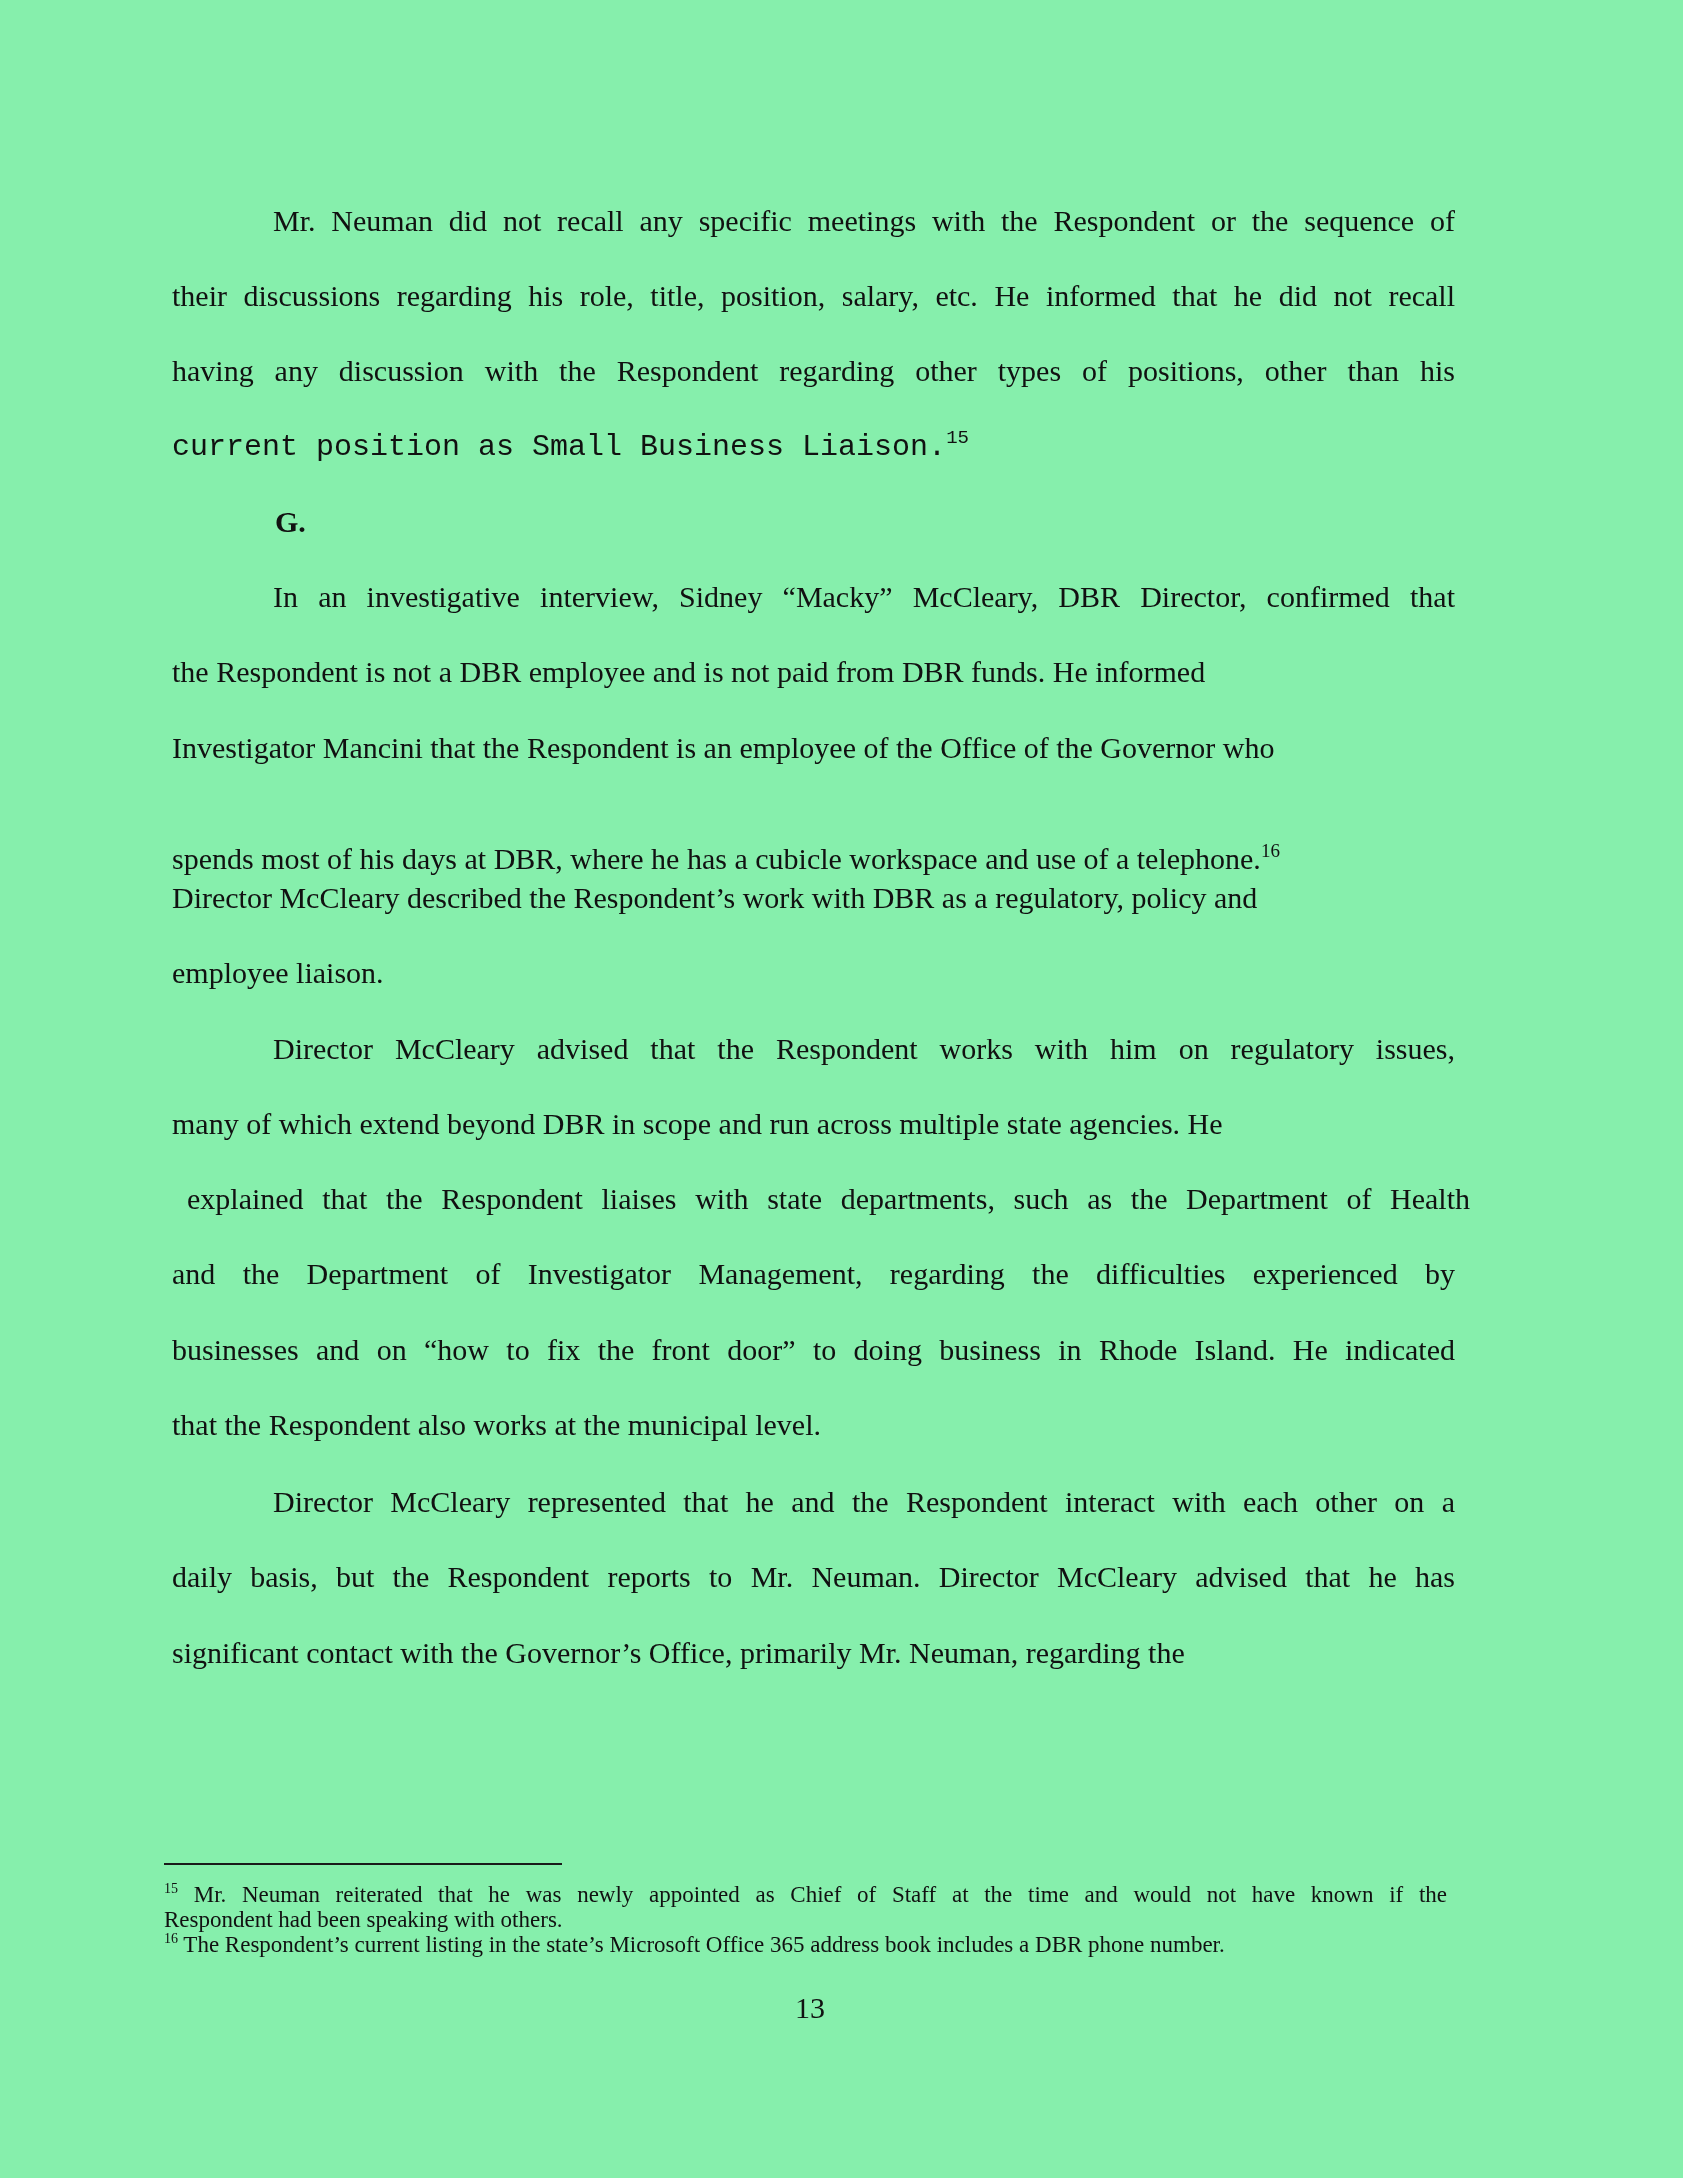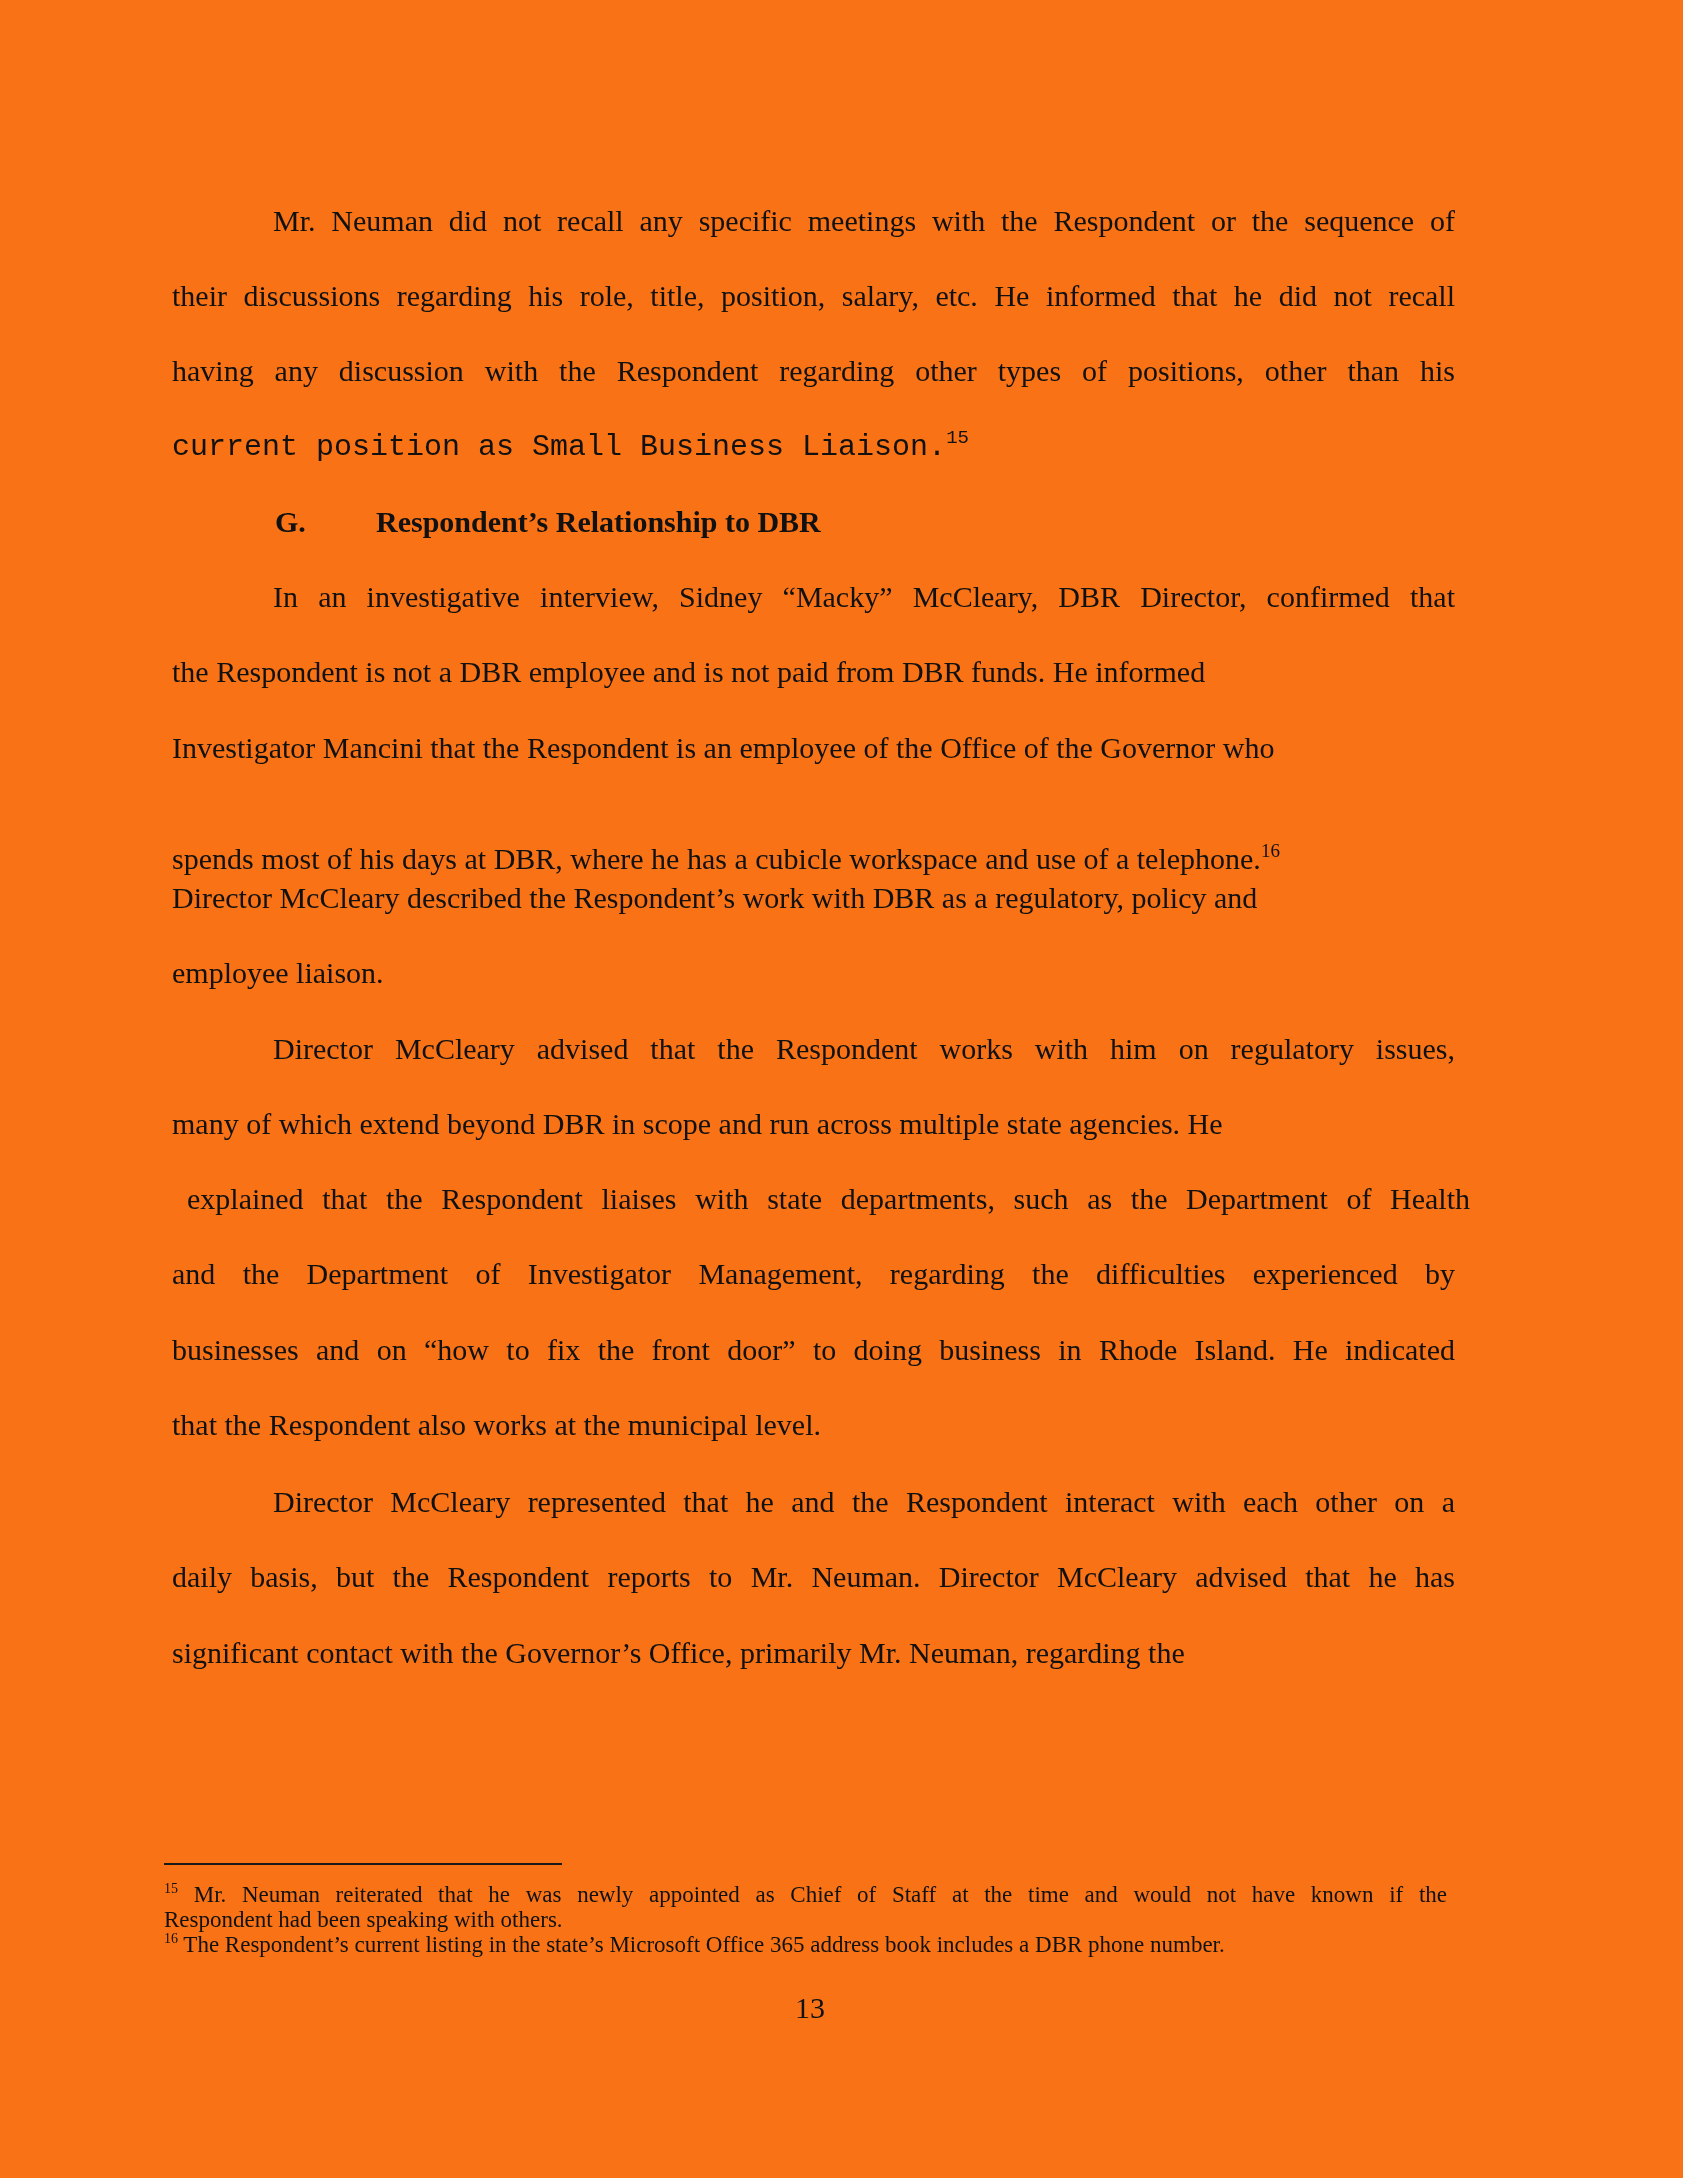--- a/index.html
+++ b/index.html
@@ -1,18 +1,18 @@
 <!DOCTYPE html>
 <html><head>
 <meta charset="utf-8">
 <style>
   html, body { margin: 0; padding: 0; background: #ffffff; }
   body { width: 1683px; height: 2178px; position: relative; overflow: hidden;
          font-family: "Liberation Serif", "DejaVu Serif", serif; color: #111111; }
-  .page { position: absolute; left: 0; top: 0; width: 1683px; height: 2178px; background: #f97316; }
+  .page { position: absolute; left: 0; top: 0; width: 1683px; height: 2178px; background: #86efac; }
   .line { position: absolute; left: 172px; width: 1283px; font-size: 30px; line-height: 38px;
           white-space: nowrap; }
   .line.j { text-align: justify; text-align-last: justify; white-space: normal; }
   .line.indent { left: 273px; width: 1182px; }
   .sup { font-size: 19px; vertical-align: 12px; line-height: 0; }
   .heading { position: absolute; font-size: 30px; font-weight: bold; line-height: 38px; white-space: nowrap; }
   .rule { position: absolute; left: 164px; top: 1863px; width: 398px; height: 2px; background: #1a1a1a; }
   .fn { position: absolute; left: 164px; width: 1283px; font-size: 23px; line-height: 26px; white-space: nowrap; }
   .fn.j { text-align: justify; text-align-last: justify; white-space: normal; }
   .fn .fsup { font-size: 14px; vertical-align: 9px; line-height: 0; }
@@ -24,21 +24,20 @@
 <div class="page">
 
   <div>
     <div class="line j indent" style="top:202px;">Mr. Neuman did not recall any specific meetings with the Respondent or the sequence of</div>
     <div class="line j" style="top:277px;">their discussions regarding his role, title, position, salary, etc.  He informed that he did not recall</div>
     <div class="line j" style="top:352px;">having any discussion with the Respondent regarding other types of positions, other than his</div>
     <div class="line" style="top:428px;font-family:Liberation Mono, monospace;"><span>current position as Small Business Liaison.</span><span class="sup">15</span></div>
   </div>
 
   <div class="heading" style="left:275px; top:503px;">G.</div>
-  <div class="heading" style="left:376px; top:503px;">Respondent’s Relationship to DBR</div>
 
   <div>
     <div class="line j indent" style="top:578px;">In an investigative interview, Sidney “Macky” McCleary, DBR Director, confirmed that</div>
     <div class="line" style="top:653px;">the Respondent is not a DBR employee and is not paid from DBR funds.  He informed</div>
     <div class="line" style="top:729px;">Investigator Mancini that the Respondent is an employee of the Office of the Governor who</div>
     <div class="line" style="top:804px;margin-top:36px;"><span>spends most of his days at DBR, where he has a cubicle workspace and use of a telephone.</span><span class="sup">16</span></div>
     <div class="line" style="top:879px;">Director McCleary described the Respondent’s work with DBR as a regulatory, policy and</div>
     <div class="line" style="top:954px;">employee liaison.</div>
   </div>
 

